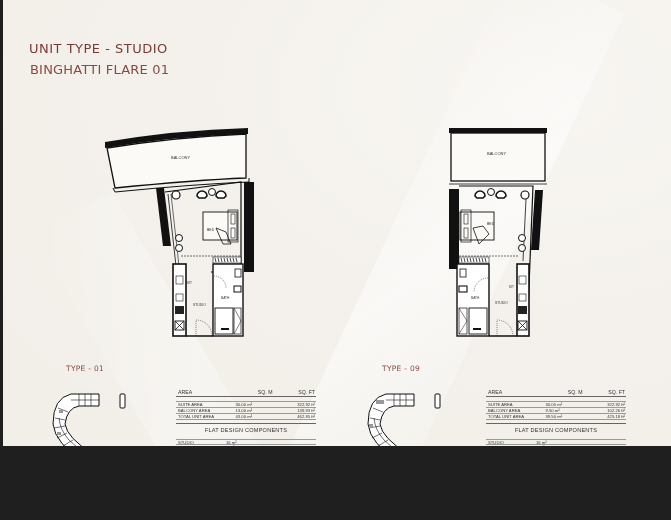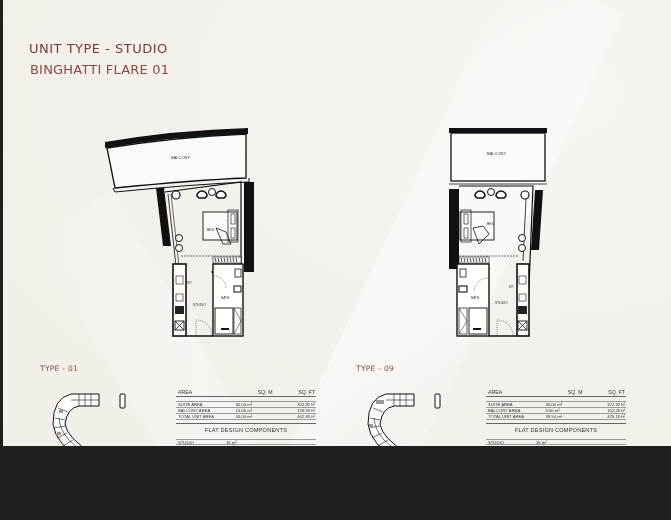--- a/index.html
+++ b/index.html
@@ -23,21 +23,21 @@
     color: #7a3a33; font-size: 13px; letter-spacing: 0.5px;
     font-family: "DejaVu Sans", sans-serif; font-weight: normal;
   }
   .subtitle {
     position: absolute; left: 27px; top: 62px;
     color: #8a4a42; font-size: 13px; letter-spacing: 0.2px;
     font-family: "DejaVu Sans", sans-serif;
   }
   .type-label {
     position: absolute; color: #8a4a42; font-size: 7.5px;
-    font-family: "DejaVu Sans", sans-serif; letter-spacing: 0.3px;
+    font-family: "DejaVu Sans", sans-serif; letter-spacing: 0.3px; margin-left: 26px;
   }
   .plan { position: absolute; }
   .keyplan { position: absolute; }
   .tbl {
     position: absolute; width: 140px; font-size: 4.2px; color: #333;
     font-family: "Liberation Sans", sans-serif;
   }
   .tbl .hdr {
     display: flex; justify-content: space-between; font-size: 5.2px;
     border-bottom: 0.8px solid #666; padding: 0 1px 1px 2px; height: 9px; align-items: flex-end;

